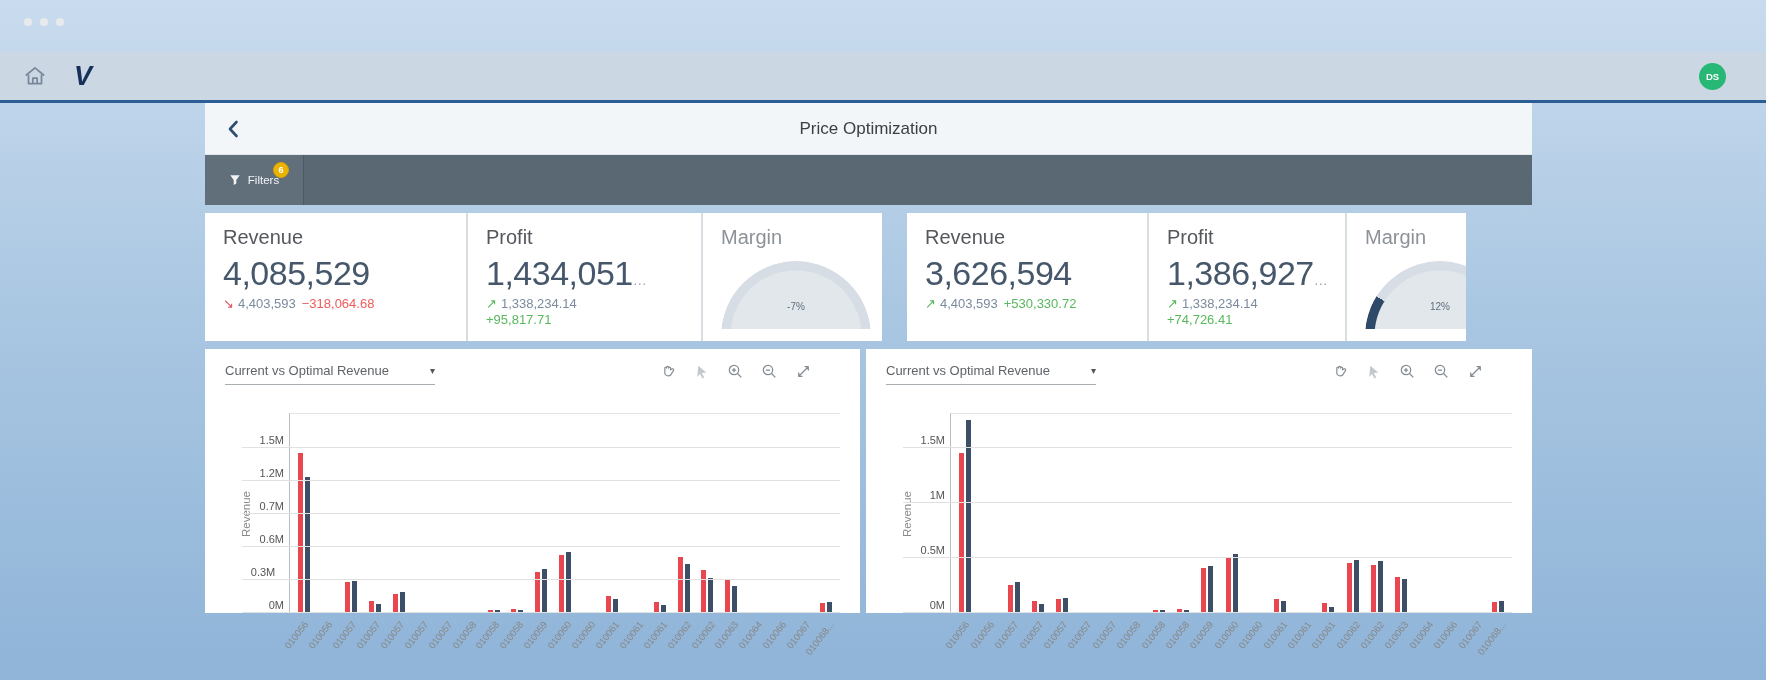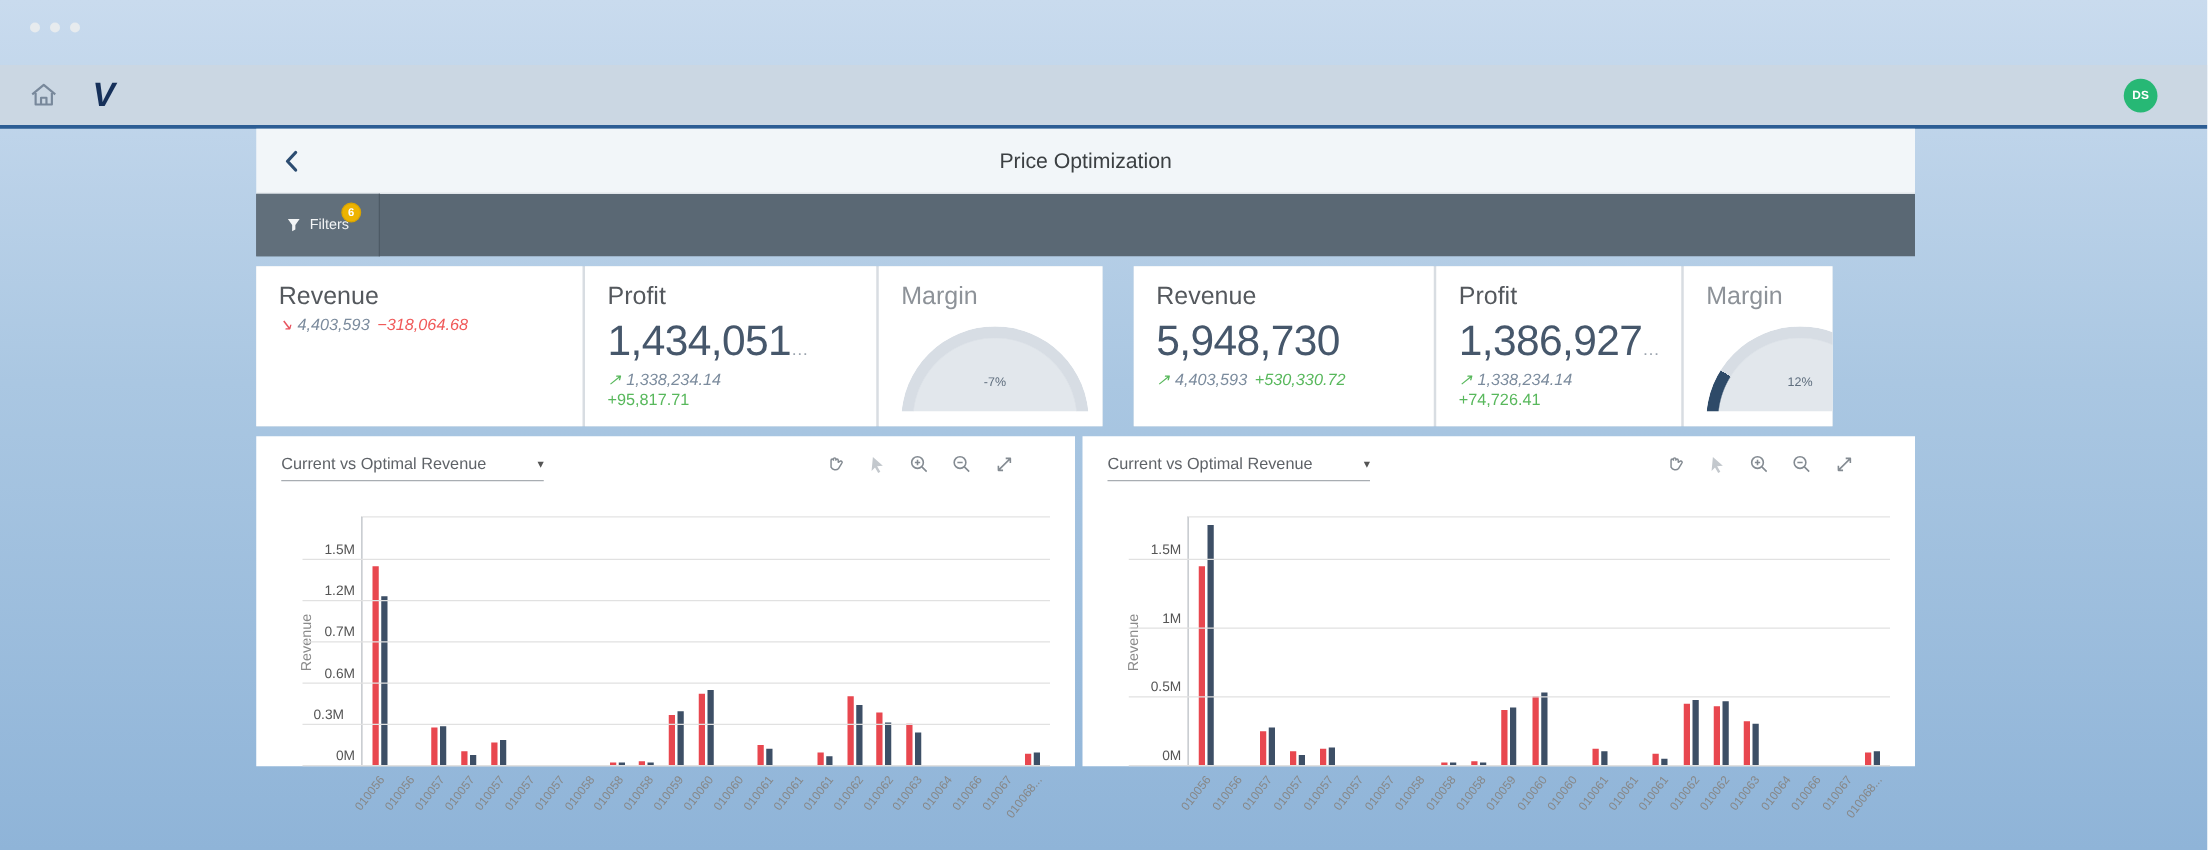--- a/index.html
+++ b/index.html
@@ -46,21 +46,21 @@
   
   .kpi-row { margin-top:8px; display:flex; gap:25px; }
   .kpi-group { display:flex; gap:2px; background:#d8dde2; }
   .kpi-card { background:#fff; height:128px; padding:13px 18px 0; overflow:hidden; }
   .g1 .c1 { width:261px; } .g1 .c2 { width:233px; } .g1 .c3 { width:179px; }
   .g2 .c1 { width:240px; } .g2 .c2 { width:196px; } .g2 .c3 { width:119px; }
   .kpi-title { font-size:20px; color:#54585d; }
   .kpi-title.muted { color:#8d9298; }
   .kpi-value { font-size:34px; color:#46576b; margin-top:5px; letter-spacing:-0.5px; white-space:nowrap; }
   .kpi-value .trunc { font-size:14px; color:#9aa3ad; }
-  .kpi-sub { margin-top:3px; font-size:13px; white-space:nowrap;font-style:italic; }
+  .kpi-sub { margin-top:3px; font-size:13px; white-space:nowrap; }
   .kpi-sub .arr-down { color:#e85560; } .kpi-sub .arr-up { color:#58b85c; }
   .kpi-sub .ref { color:#7b8b9d; margin-left:4px; }
   .kpi-sub .delta { margin-left:6px; }
   .neg { color:#f05a5a; } .pos { color:#58b85c; }
   .kpi-sub2 { font-size:13px; margin-top:1px; }
 
   
   .gauge-wrap { position:relative; width:150px; height:68px; margin:12px auto 0; overflow:hidden; }
   .gauge-circle { position:absolute; top:0; left:50%; margin-left:-75px; width:150px; height:150px; }
   .gauge-disc { position:absolute; inset:9px; border-radius:50%; background:#e2e7ec; }
@@ -142,20 +142,21 @@
         <span class="lbl">Filters</span>
         <span class="badge">6</span>
       </div>
     </div>
 
     <div class="kpi-row">
 
       <div class="kpi-group g1">
         <div class="kpi-card c1">
           <div class="kpi-title">Revenue</div>
+          <div class="kpi-value">4,085,529</div>
           <div class="kpi-sub">
             <span class="arr-down">↘</span><span class="ref">4,403,593</span><span class="delta neg">−318,064.68</span>
           </div>
         </div>
         <div class="kpi-card c2">
           <div class="kpi-title">Profit</div>
           <div class="kpi-value"><span>1,434,051</span><span class="trunc">…</span></div>
           <div class="kpi-sub">
             <span class="arr-up">↗</span><span class="ref">1,338,234.14</span>
           </div>
@@ -169,21 +170,21 @@
               <div class="gauge-ring" style="background:conic-gradient(from 255deg,#2e4a68 0 6deg,#d7dde4 6deg 360deg);"></div>
               <div class="gauge-val">-7%</div>
             </div>
           </div>
         </div>
       </div>
 
       <div class="kpi-group g2">
         <div class="kpi-card c1">
           <div class="kpi-title">Revenue</div>
-          <div class="kpi-value">5,948,730</div>
+          <div class="kpi-value">3,626,594</div>
           <div class="kpi-sub">
             <span class="arr-up">↗</span><span class="ref">4,403,593</span><span class="delta pos">+530,330.72</span>
           </div>
         </div>
         <div class="kpi-card c2">
           <div class="kpi-title">Profit</div>
           <div class="kpi-value"><span>1,386,927</span><span class="trunc">…</span></div>
           <div class="kpi-sub">
             <span class="arr-up">↗</span><span class="ref">1,338,234.14</span>
           </div>

